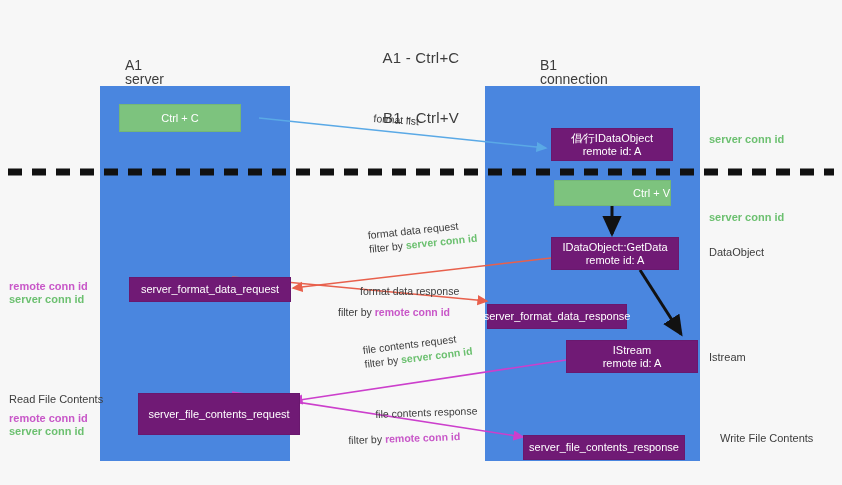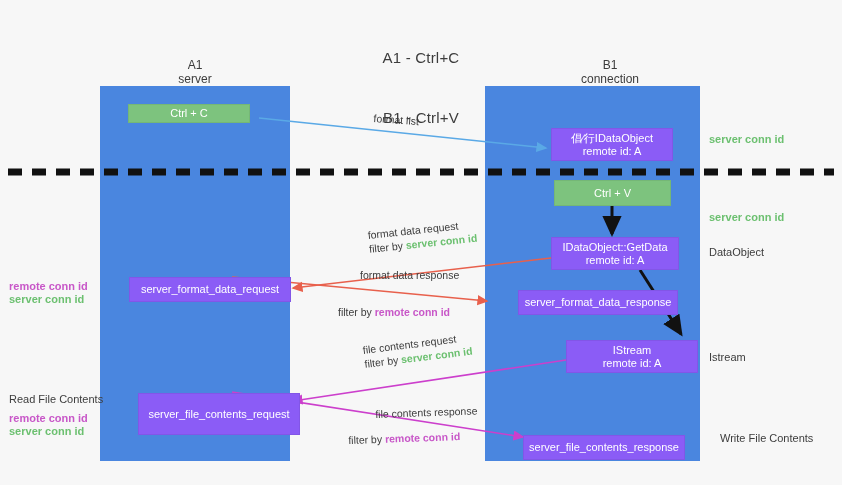--- a/index.html
+++ b/index.html
@@ -15,38 +15,38 @@
   
   .title{
     position:absolute;left:0;top:8px;width:842px;
     text-align:center;font-size:15px;line-height:20px;color:#3c3c3c;
     white-space:pre;
   }
   .title div{letter-spacing:0.2px;}
 
   
   .lane-head{
-    position:absolute;text-align:center;font-size:12px;line-height:14px;color:#3c3c3c;
+    position:absolute;text-align:left;font-size:14px;line-height:14px;color:#3c3c3c;
   }
   .lane-head .n{display:block;}
 
   
   .lane{
     position:absolute;background:#4a86df;
   }
 
   
   .node{
     position:absolute;box-sizing:border-box;
     display:flex;flex-direction:column;align-items:center;justify-content:center;
     color:#ffffff;font-size:11px;line-height:13px;text-align:center;
     border:1px solid rgba(0,0,0,0.06);
   }
   .node.green{background:#7dc37e;}
-  .node.orange{background:#8b5cf6;}
+  .node.orange{background:#701a75;}
   .node .l2{font-size:11px;}
 
   
   .side{
     position:absolute;font-size:11px;line-height:14px;white-space:nowrap;
   }
   .side.dark{color:#3c3c3c;}
   .g{color:#6cc070;font-weight:bold;}
   .m{color:#c857c8;font-weight:bold;}
 
@@ -107,48 +107,48 @@
 
     <line x1="551" y1="258" x2="293" y2="288" stroke="#e8604c" stroke-width="1.6" marker-end="url(#ah-red)"></line>
 
     <line x1="232" y1="277" x2="487" y2="301" stroke="#e8604c" stroke-width="1.6" marker-end="url(#ah-red)"></line>
 
     <line x1="566" y1="360" x2="293" y2="401" stroke="#cc3fcc" stroke-width="1.6" marker-end="url(#ah-mag)"></line>
 
     <line x1="232" y1="392" x2="523" y2="437" stroke="#cc3fcc" stroke-width="1.6" marker-end="url(#ah-mag)"></line>
   </svg>
 
-  <div class="node green" style="left:128px;top:104px;width:122px;height:19px;">
+  <div class="node green" style="left:119px;top:104px;width:122px;height:28px;">
     <span>Ctrl + C</span>
   </div>
 
   <div class="node orange" style="left:551px;top:128px;width:122px;height:33px;">
     <span>倡∕行IDataObject</span>
     <span class="l2">remote id: A</span>
   </div>
 
-  <div class="node green" style="left:554px;top:180px;width:117px;height:26px;">
+  <div class="node green" style="left:554px;top:180px;width:117px;height:26px;align-items:flex-end;">
     <span>Ctrl + V</span>
   </div>
 
   <div class="node orange" style="left:551px;top:237px;width:128px;height:33px;">
     <span>IDataObject::GetData</span>
     <span class="l2">remote id: A</span>
   </div>
 
   <div class="node orange" style="left:566px;top:340px;width:132px;height:33px;">
     <span>IStream</span>
     <span class="l2">remote id: A</span>
   </div>
 
   <div class="node orange" style="left:129px;top:277px;width:162px;height:25px;">
     <span>server_format_data_request</span>
   </div>
 
-  <div class="node orange" style="left:487px;top:290px;width:160px;height:25px;margin-left:31px;">
+  <div class="node orange" style="left:487px;top:304px;width:140px;height:25px;">
     <span>server_format_data_response</span>
   </div>
 
   <div class="node orange" style="left:138px;top:393px;width:162px;height:42px;">
     <span>server_file_contents_request</span>
   </div>
 
   <div class="node orange" style="left:523px;top:435px;width:162px;height:25px;">
     <span>server_file_contents_response</span>
   </div>
@@ -189,21 +189,21 @@
     <span>format list</span>
   </div>
 
   <div class="elabel" style="left:367px;top:228px;transform:rotate(-6deg);">
     <div>format data request</div>
     <div>
       <span>filter by </span><span class="g">server conn id</span>
     </div>
   </div>
 
-  <div class="elabel" style="left:360px;top:268px;">
+  <div class="elabel" style="left:360px;top:284px;">
     <div>format data response</div>
   </div>
   <div class="elabel" style="left:338px;top:305px;">
     <span>filter by </span><span class="m">remote conn id</span>
   </div>
 
   <div class="elabel" style="left:362px;top:343px;transform:rotate(-7deg);">
     <div>file contents request</div>
     <div>
       <span>filter by </span><span class="g">server conn id</span>

